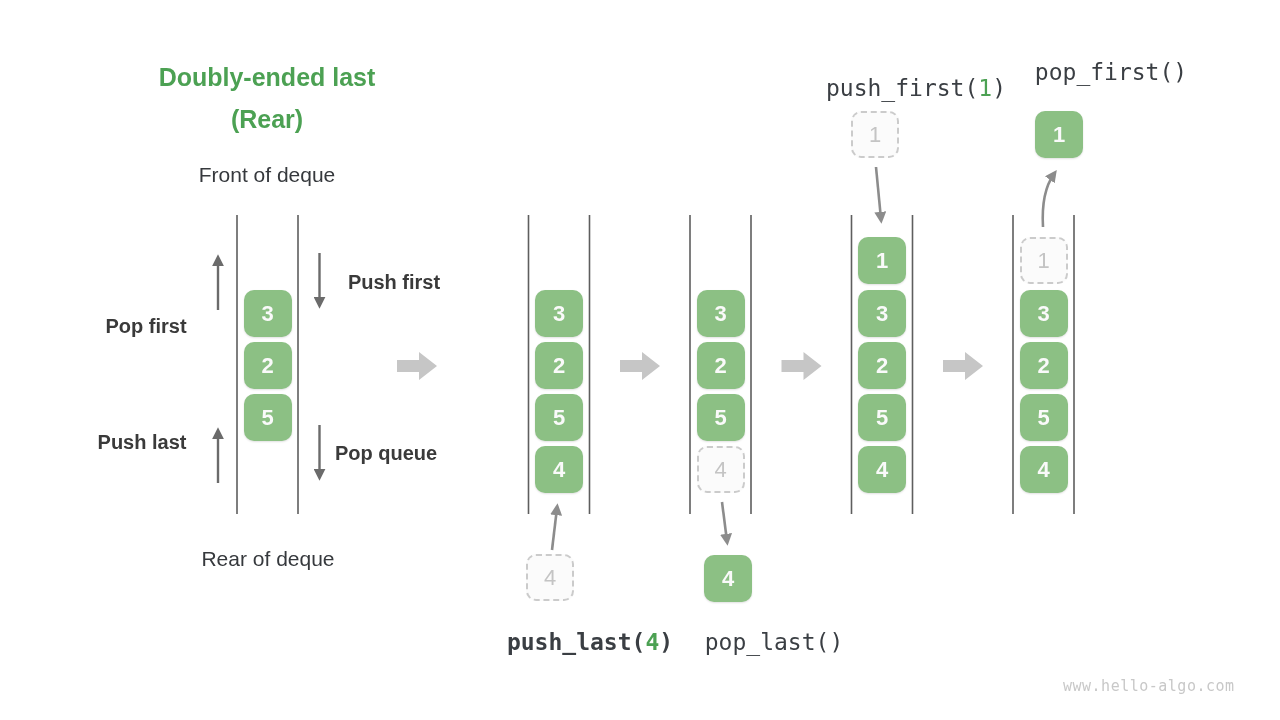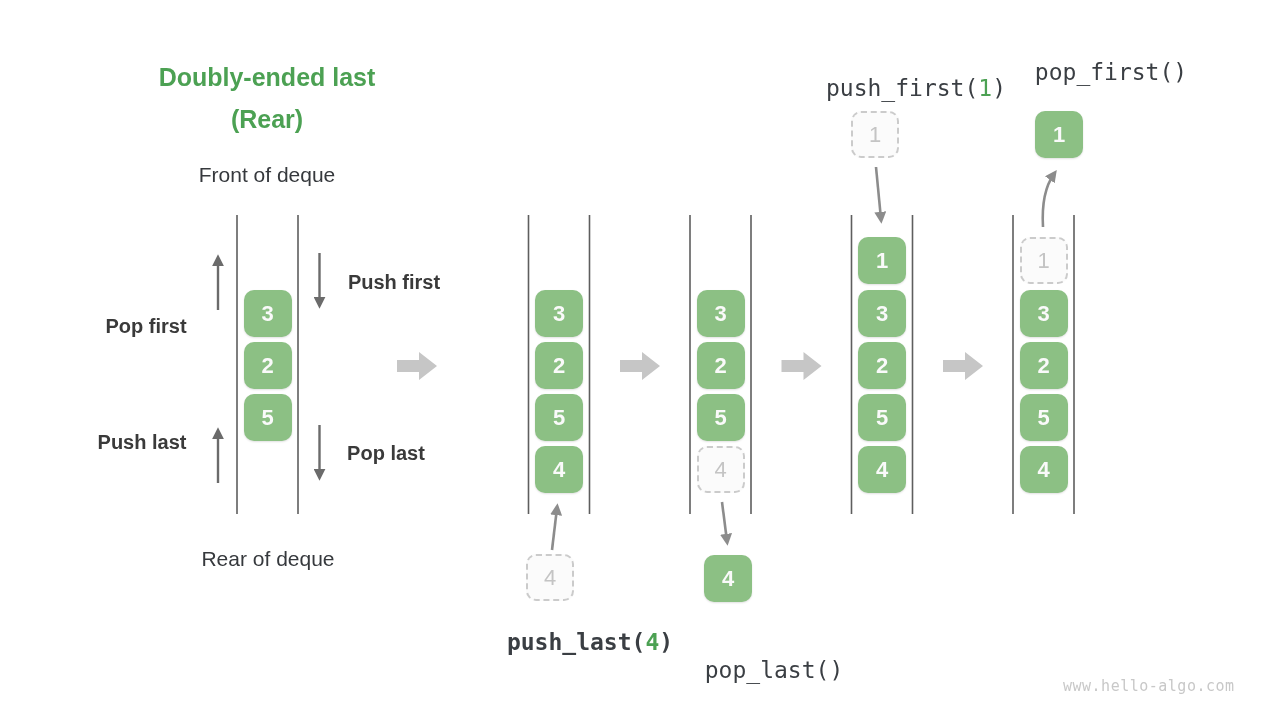--- a/index.html
+++ b/index.html
@@ -101,26 +101,26 @@
   <div class="title">
     <div>Doubly-ended last</div>
     <div>(Rear)</div>
   </div>
   <div class="biglabel" style="left:267px;top:163px;">Front of deque</div>
   <div class="biglabel" style="left:268px;top:547px;">Rear of deque</div>
 
   <div class="oplabel" style="left:146px;top:282px;margin-top:44px;">Pop first</div>
   <div class="oplabel" style="left:394px;top:282px;">Push first</div>
   <div class="oplabel" style="left:142px;top:434px;margin-top:8px;">Push last</div>
-  <div class="oplabel" style="left:386px;top:453px;">Pop last</div>
+  <div class="oplabel" style="left:386px;top:453px;">Pop queue</div>
 
   <div class="code" style="left:916px;top:59px;margin-top:16px;"><span>push_first(</span><span class="arg">1</span><span>)</span></div>
   <div class="code" style="left:1111px;top:59px;text-align:right;"><span>pop_first()</span></div>
   <div class="code" style="left:590px;top:629px;font-weight:bold;"><span>push_last(</span><span class="arg">4</span><span>)</span></div>
-  <div class="code" style="left:774px;top:629px;margin-top:28px;"><span>pop_last()</span></div>
+  <div class="code" style="left:774px;top:629px;"><span>pop_last()</span></div>
 
   <div class="cell green" style="left:243.5px;top:290px;">3</div>
   <div class="cell green" style="left:243.5px;top:342px;">2</div>
   <div class="cell green" style="left:243.5px;top:394px;">5</div>
 
   <div class="cell green" style="left:535px;top:290px;">3</div>
   <div class="cell green" style="left:535px;top:342px;">2</div>
   <div class="cell green" style="left:535px;top:394px;">5</div>
   <div class="cell green" style="left:535px;top:446px;">4</div>
   <div class="cell dashed" style="left:526px;top:554px;">4</div>

